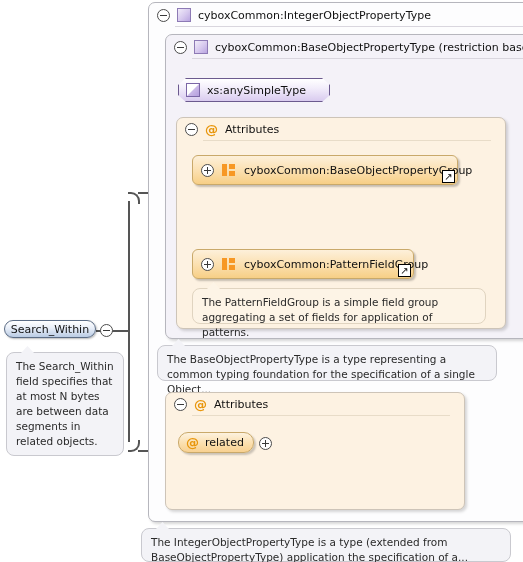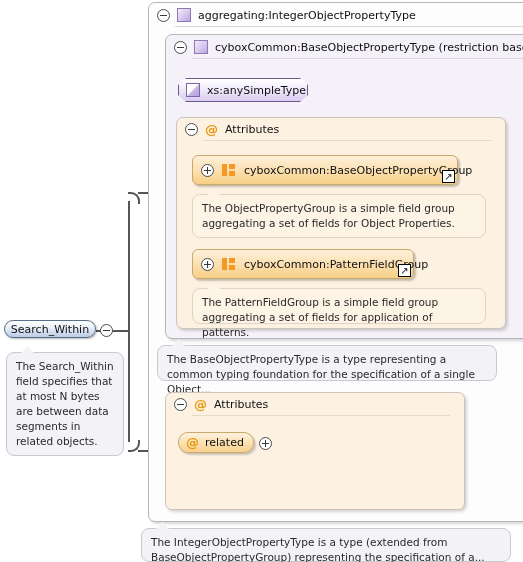--- a/index.html
+++ b/index.html
@@ -134,21 +134,21 @@
   
   .at-glyph {
     color: #e8960c; font-size: 13px; font-weight: bold;
     line-height: 1; flex: 0 0 auto;
     font-family: "DejaVu Sans", "Liberation Sans", sans-serif;
   }
 
   
   #simple-type {
     position: absolute; left: 178px; top: 78px;
-    width: 130px; height: 24px;
+    width: 152px; height: 24px;
     background: linear-gradient(to bottom, #ffffff 0%, #f3eefb 40%, #d9cbef 100%);
     border: 1px solid #6b5a8e;
     box-shadow: 2px 2px 2px rgba(0,0,0,0.3);
     clip-path: polygon(8px 0, calc(100% - 8px) 0, 100% 7px, 100% calc(100% - 7px),
                        calc(100% - 8px) 100%, 8px 100%, 0 calc(100% - 7px), 0 7px);
     display: flex; align-items: center; gap: 7px;
     padding-left: 7px;
     font-size: 11px; color: #111; white-space: nowrap;
   }
   .simple-icon {
@@ -221,21 +221,21 @@
 
   <div class="anno" style="left:6px; top:352px; width:118px; height:104px;">
     <span class="tail"></span>
     <span>The Search_Within field specifies that at most N bytes are between data segments in related objects.</span>
   </div>
 
   <div class="cbox white" style="left:148px; top:2px; width:400px; height:520px;">
     <div class="cbox-hdr">
       <span class="pm-inline"></span>
       <span class="ct-swatch"></span>
-      <span>aggregating:IntegerObjectPropertyType</span>
+      <span>cyboxCommon:IntegerObjectPropertyType</span>
     </div>
     <div class="cbox-rule"></div>
   </div>
 
   <div class="cbox lav" style="left:165px; top:34px; width:383px; height:305px;">
     <div class="cbox-hdr">
       <span class="pm-inline"></span>
       <span class="ct-swatch"></span>
       <span>cyboxCommon:BaseObjectPropertyType (restriction base)</span>
     </div>
@@ -260,24 +260,20 @@
     <span class="pm-inline plus"></span>
     <span class="fg-icon">
         <i></i>
         <i></i>
         <i></i>
       </span>
     <span>cyboxCommon:BaseObjectPropertyGroup</span>
     <span class="link-icon">↗</span>
   </div>
 
-  <div class="anno cream" style="left:192px; top:194px; width:294px; height:44px;">
-    <span class="tail"></span>
-    <span>The ObjectPropertyGroup is a simple field group aggregating a set of fields for Object Properties.</span>
-  </div>
 
   <div class="grpbox" style="left:192px; top:249px; width:222px;">
     <span class="pm-inline plus"></span>
     <span class="fg-icon">
         <i></i>
         <i></i>
         <i></i>
       </span>
     <span>cyboxCommon:PatternFieldGroup</span>
     <span class="link-icon">↗</span>
@@ -304,16 +300,16 @@
 
   <div id="attr-datatype">
     <span class="at-glyph">@</span>
     <span>related</span>
   </div>
   <div class="pm plus" style="left:259px; top:437px;"></div>
 
 
   <div class="anno" style="left:141px; top:528px; width:370px; height:34px;">
     <span class="tail"></span>
-    <span>The IntegerObjectPropertyType is a type (extended from BaseObjectPropertyGroup) representing the specification of a...</span>
+    <span>The IntegerObjectPropertyType is a type (extended from BaseObjectPropertyType) application the specification of a...</span>
   </div>
 
 </div>
 
 </body></html>

